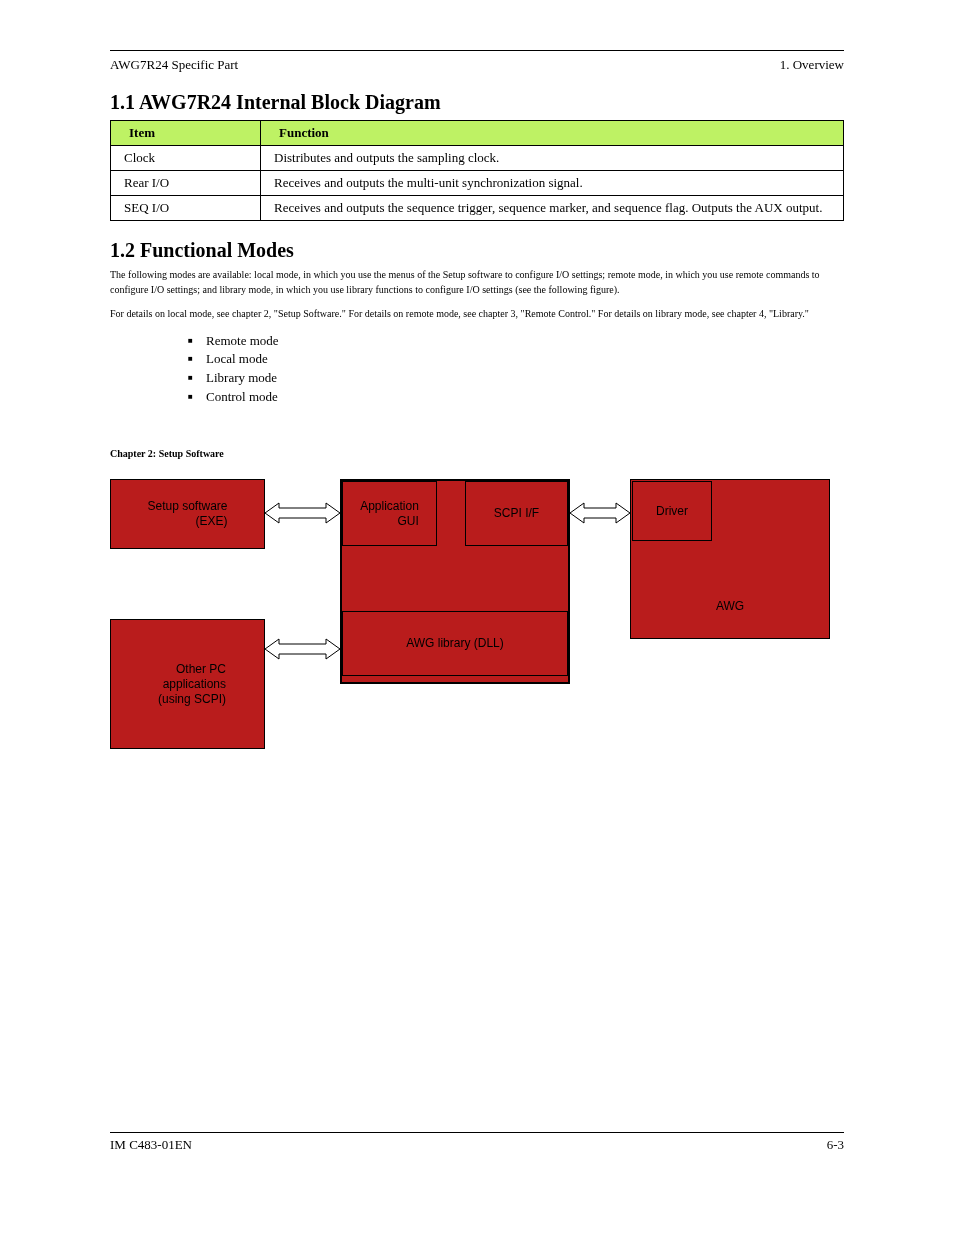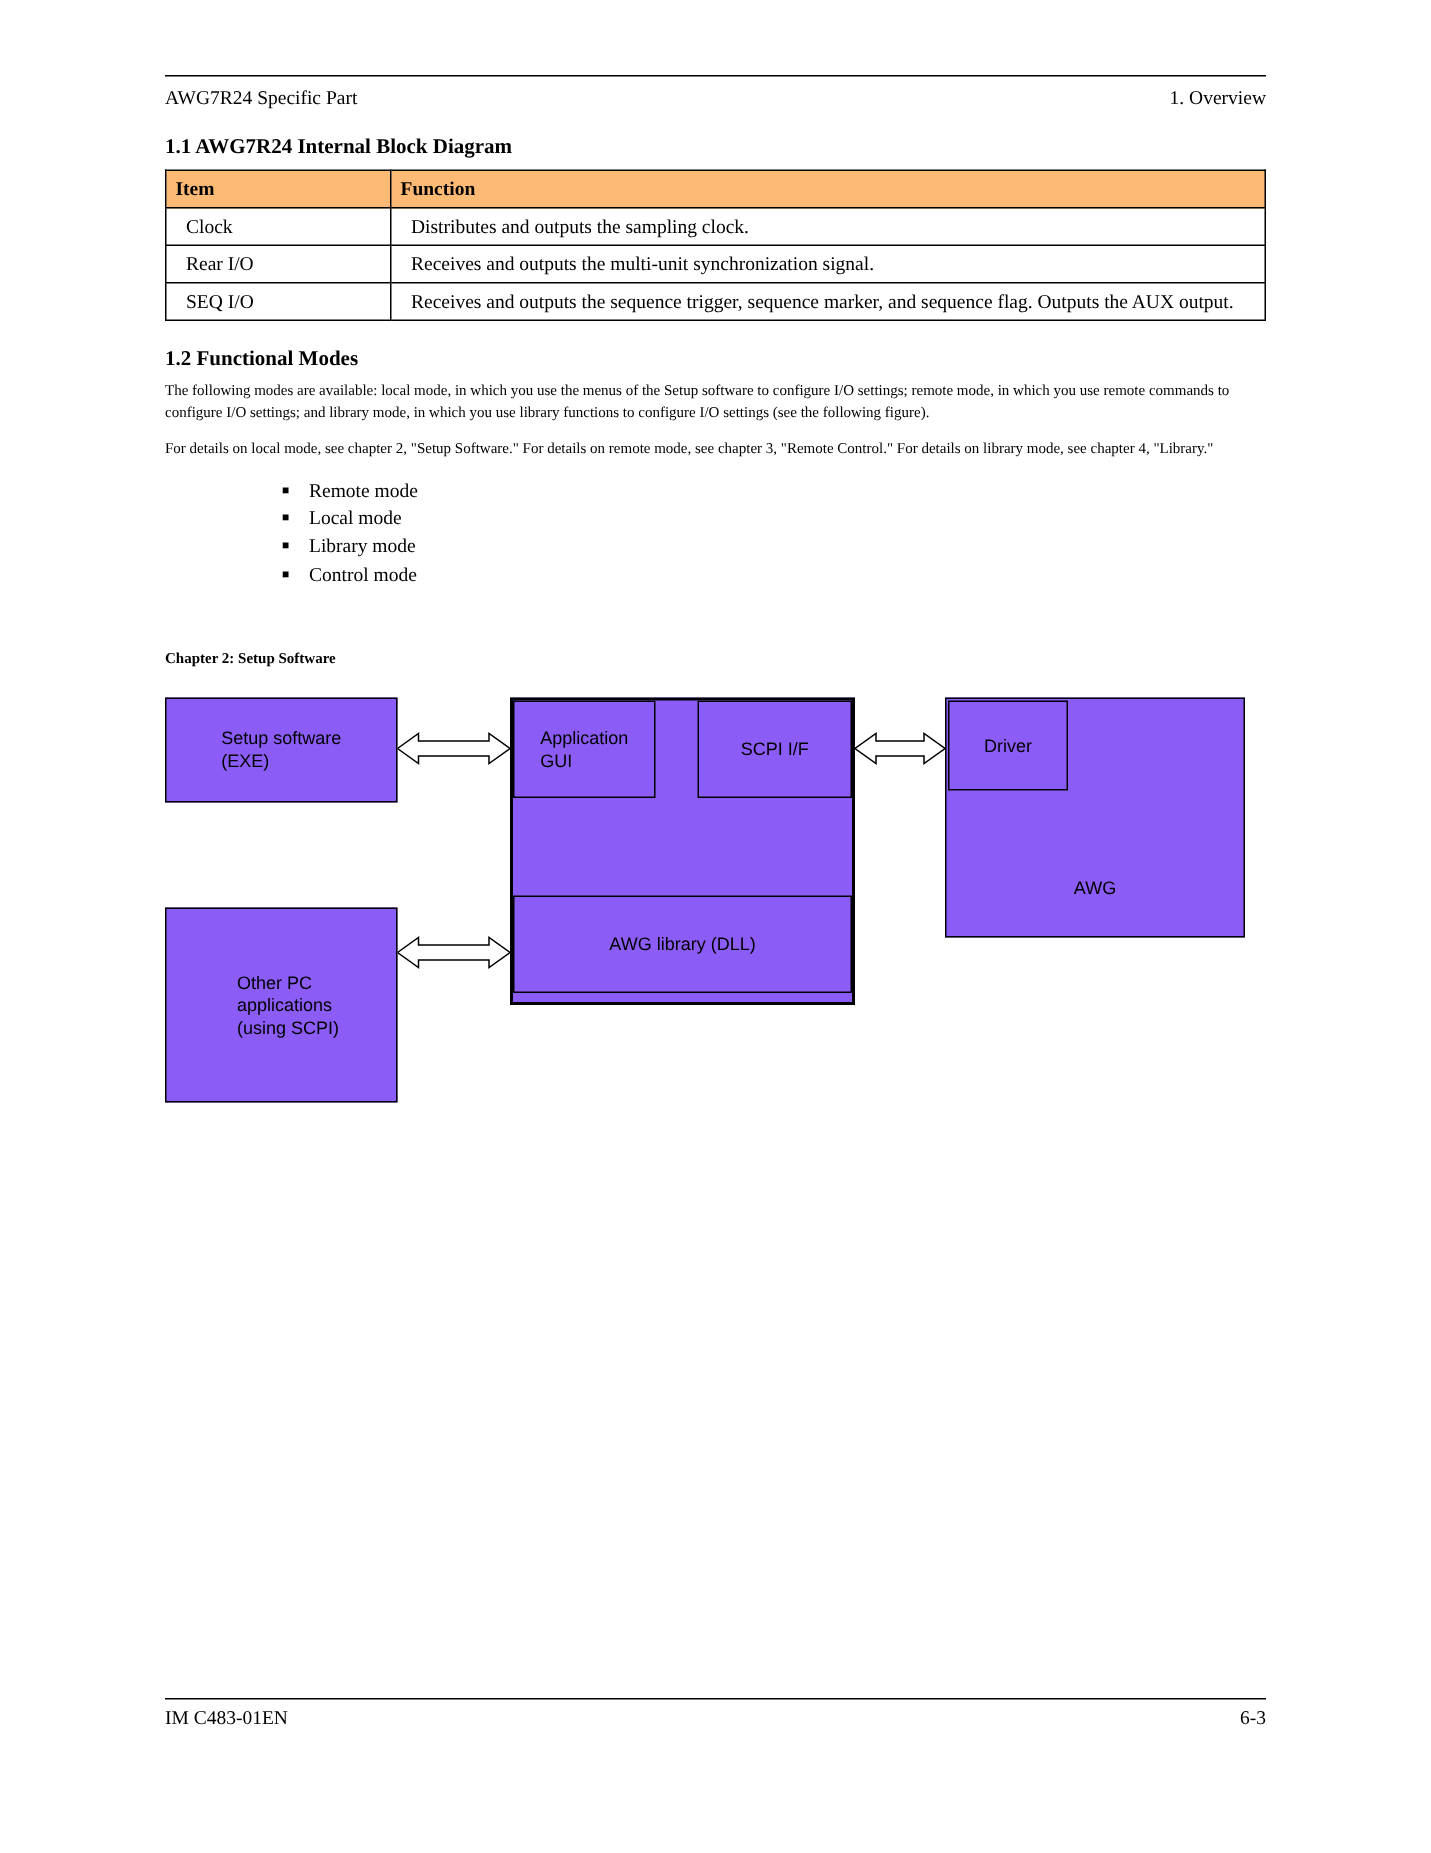--- a/index.html
+++ b/index.html
@@ -22,35 +22,35 @@
     margin-bottom: 6px;
   }
   .header-line {
     display: flex;
     justify-content: space-between;
     font-size: 13px;
     margin-bottom: 12px;
   }
   .section-title {
     font-weight: bold;
-    font-size: 14px;
+    font-size: 20px;
     margin-top: 18px;
     margin-bottom: 6px;
   }
   table.tbl {
     border-collapse: collapse;
     width: 100%;
     font-size: 13px;
     margin-top: 4px;
     margin-bottom: 6px;
   }
   table.tbl th {
-    background: #fdba74;
+    background: #bef264;
     border: 1px solid #000;
-    padding: 4px 6px;
+    padding: 4px 18px;
     text-align: left;
     font-weight: bold;
     font-size: 13px;
   }
   table.tbl td {
     border: 1px solid #000;
     padding: 4px 13px;
     vertical-align: top;
     font-size: 13px;
   }
@@ -79,22 +79,22 @@
     width: 720px;
     height: 300px;
     margin-top: 18px;
     font-family: Arial, Helvetica, sans-serif;
     font-size: 12px;
     line-height: 1.25;
   }
   .box {
     position: absolute;
     border: 1px solid #000;
-    background: #8b5cf6;
-    text-align: left;
+    background: #b91c1c;
+    text-align: right;
     display: flex;
     align-items: center;
     justify-content: center;
     padding: 4px;
   }
   .arrow {
     position: absolute;
   }
   .foot {
     position: absolute;

